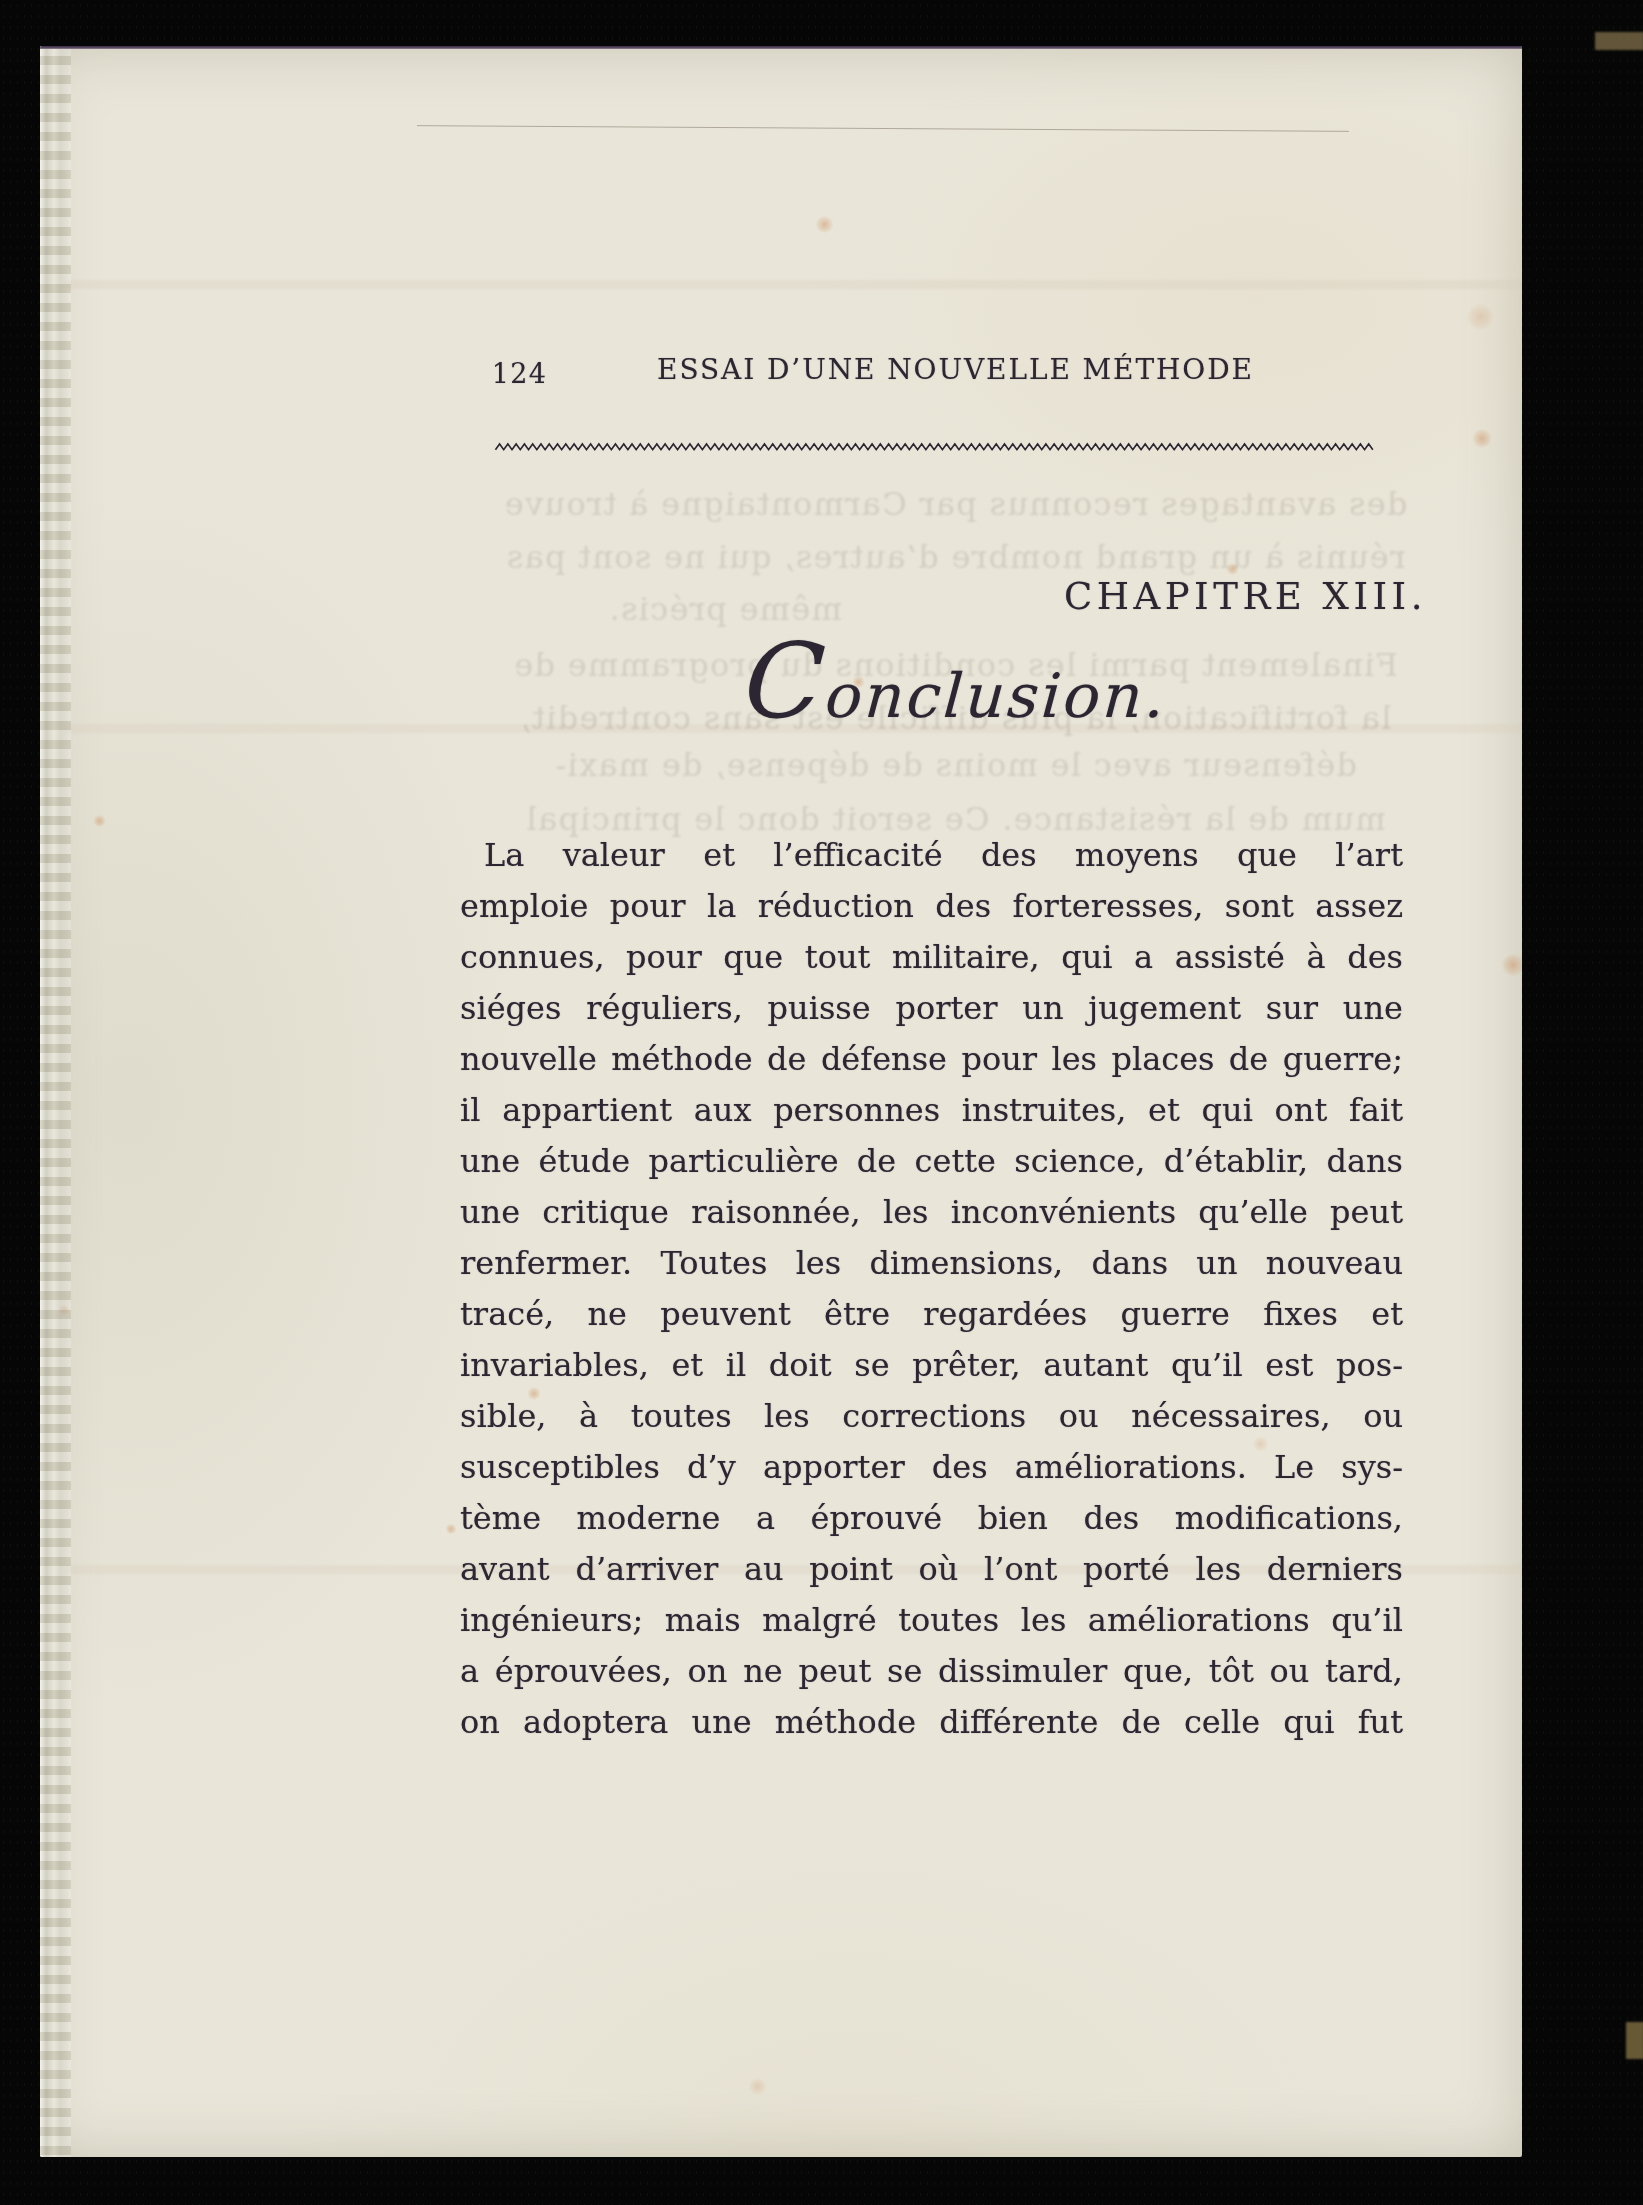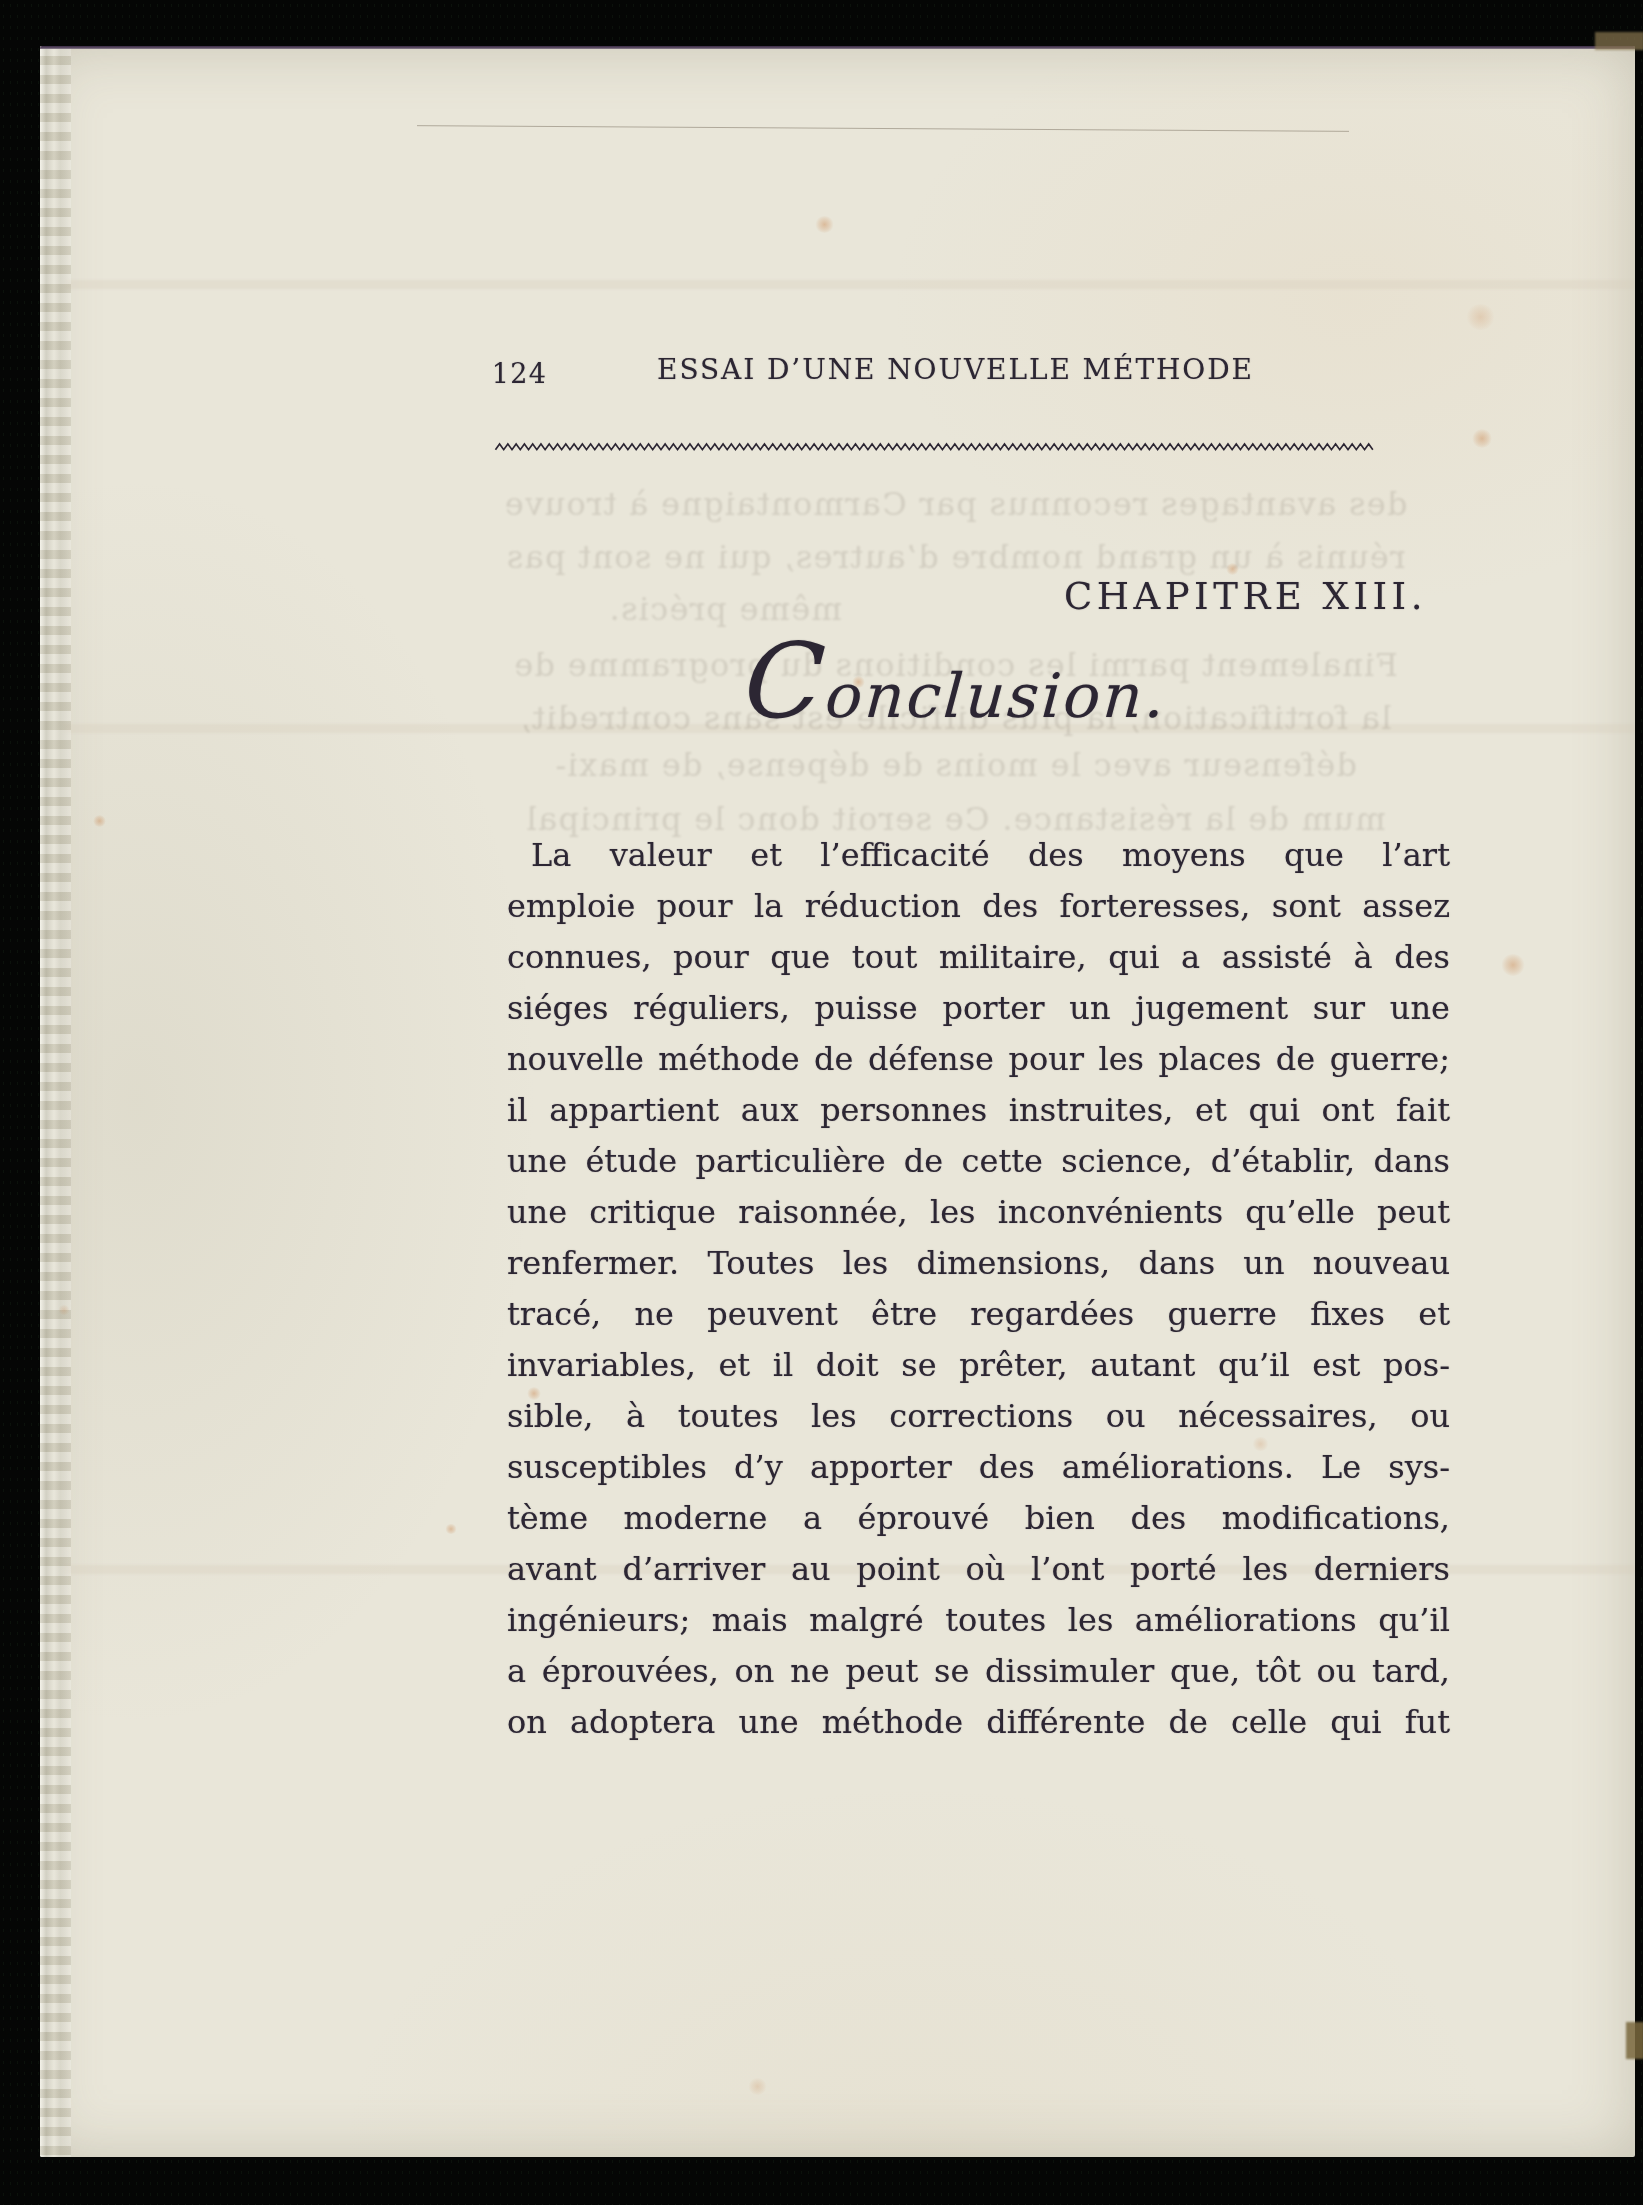--- a/index.html
+++ b/index.html
@@ -9,21 +9,21 @@
   }
   
   .scan-bg{
     position:absolute;inset:0;background:#050605;
     background-image:radial-gradient(rgba(70,130,70,.10) 0.6px, transparent 1px);
     background-size:7px 11px;
   }
   .cover-patch{position:absolute;filter:blur(1px);z-index:3;}
   
   .paper{
-    position:absolute;left:40px;top:46px;width:1595px;height:2111px;
+    position:absolute;left:40px;top:46px;width:1482px;height:2111px;
     background-color:#e9e6d9;border-radius:1.9px;overflow:hidden;z-index:2;
     background-image:
       radial-gradient(766px 511px at 82% 12%, rgba(222,190,150,0.12), transparent 60%),
       radial-gradient(575px 894px at 6% 50%, rgba(170,165,140,0.16), transparent 70%),
       radial-gradient(894px 575px at 55% 100%, rgba(205,185,150,0.10), transparent 65%);
     box-shadow:inset 0 0 61px rgba(125,118,96,0.30);
   }
   .paper-top-edge{
     position:absolute;top:0;left:0;right:0;height:3.2px;z-index:5;
     background:linear-gradient(180deg,#3a2b44,#6a5a70 80%,rgba(106,90,112,0));
@@ -69,21 +69,21 @@
     top:529px;left:444px;width:943px;text-align:right;
     font-size:37px;letter-spacing:4.5px;white-space:nowrap;
   }
   .section-title{
     top:614px;left:444px;width:943px;text-align:center;
     font-family:"DejaVu Serif", serif;font-style:italic;
     font-size:61px;letter-spacing:2.6px;white-space:nowrap;
     transform:skewX(-4deg);
   }
   .section-title::first-letter{font-size:1.7em;line-height:0;}
-  .body-block{top:784px;left:467px;width:943px;}
+  .body-block{top:784px;left:420px;width:943px;}
   .body-line{
     position:relative;height:51px;font-size:32px;line-height:51px;
     text-align:justify;text-align-last:justify;
   }
   .body-line.indent{padding-left:24px;}
 </style>
 </head>
 <body>
 
 <div class="scan-bg"></div>

